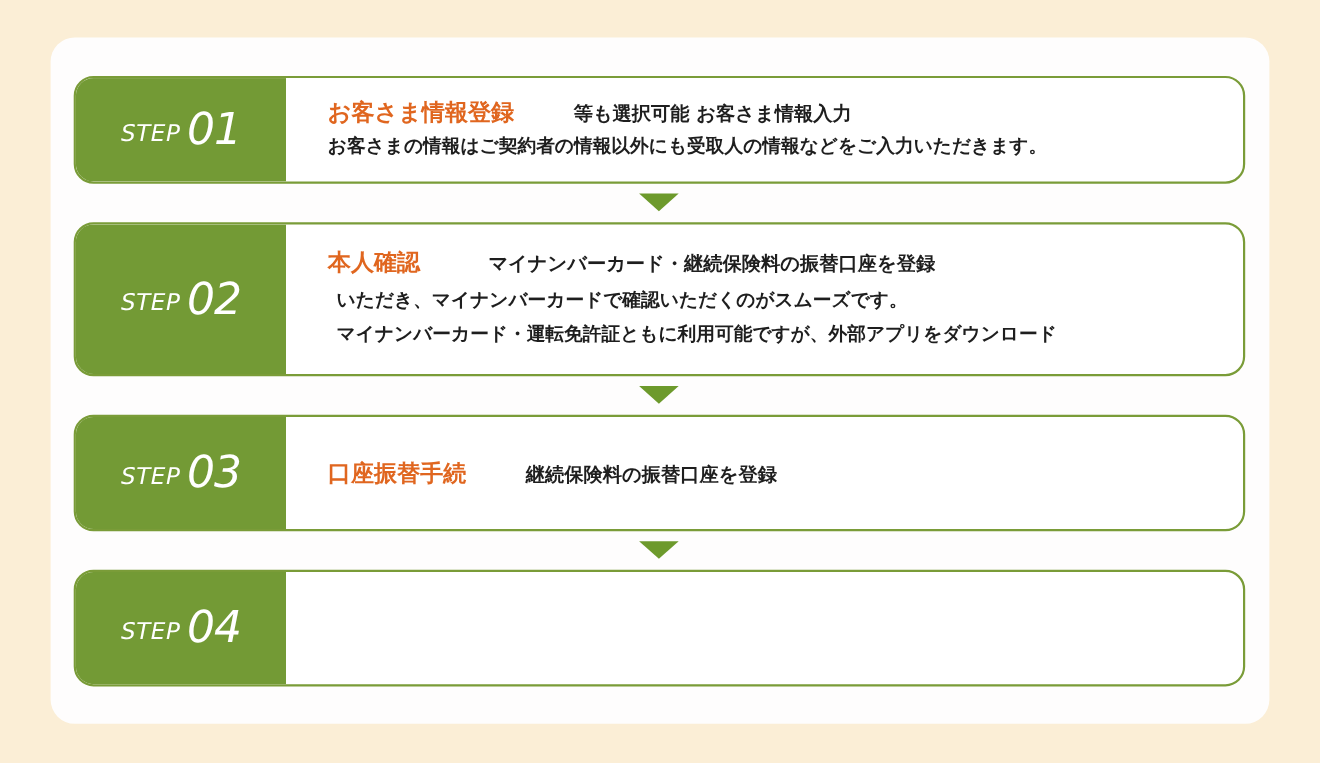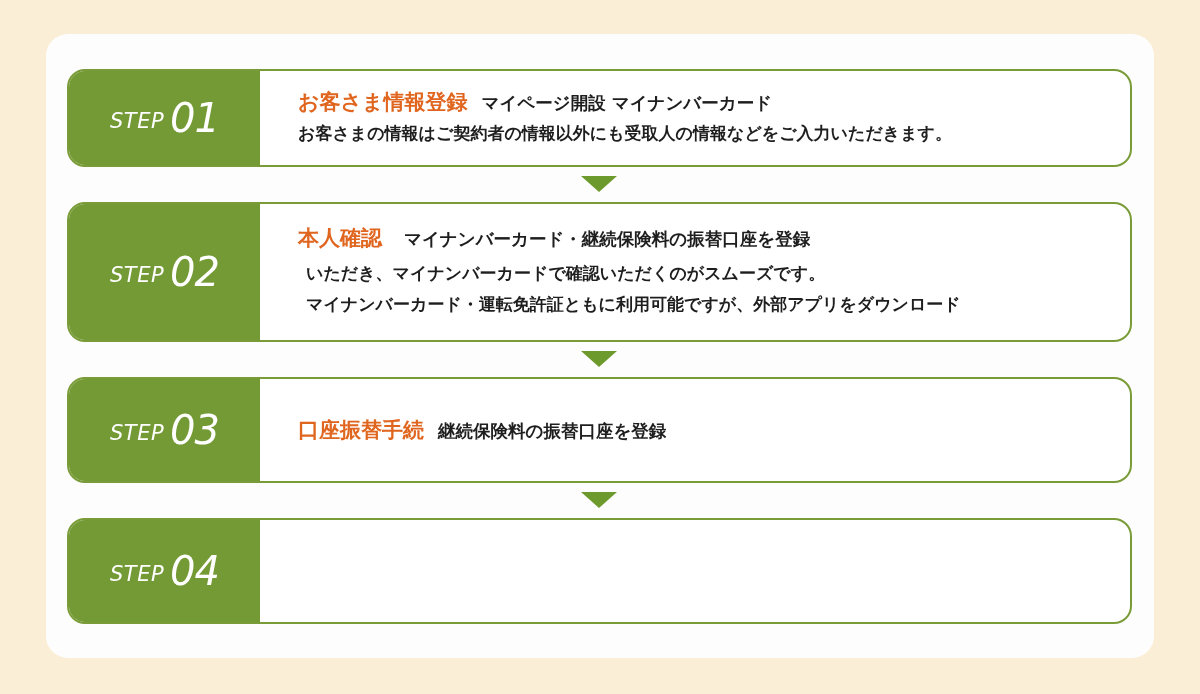--- a/index.html
+++ b/index.html
@@ -3,40 +3,40 @@
 <meta charset="utf-8">
 <style>
   html, body { margin:0; padding:0; }
   body { width:1200px; height:694px; background:#fbeed6; font-family:"DejaVu Sans", sans-serif; overflow:hidden; position:relative; }
   .panel { position:absolute; left:46px; top:34px; width:1108px; height:624px; background:#fefdfd; border-radius:22px; }
   .step { position:absolute; left:67px; width:1065px; display:flex; border:2px solid #7a9c38; border-radius:18px; overflow:hidden; background:#fff; box-sizing:border-box; }
   .badge { width:191px; flex:0 0 191px; background:#739a35; color:#fff; display:flex; align-items:center; justify-content:center; font-style:italic; font-weight:normal;text-align:center; }
   .badge .lbl { font-size:21px; margin-right:6px; letter-spacing:0.5px; padding-top:6px; }
   .badge .num { font-size:40px; letter-spacing:-1px; }
   .body { flex:1; padding-left:38px; display:flex; flex-direction:column; justify-content:center; }
-  .title-row { display:flex; align-items:baseline; white-space:nowrap; }
+  .title-row { display:flex; align-items:baseline; white-space:nowrap;gap:40px; }
   .title { color:#e0661f; font-weight:bold; font-size:21px; }
   .sub { color:#1e1e1e; font-weight:bold; font-size:17.5px; margin-left:14px; }
   .desc { color:#1e1e1e; font-weight:bold; font-size:17px; margin-top:8px; line-height:31px; white-space:nowrap; }
   .arrow { position:absolute; left:581px; width:0; height:0; border-left:18px solid transparent; border-right:18px solid transparent; border-top:16px solid #6d9a2c; }
 </style>
 </head>
 <body>
 
 <div class="panel"></div>
 
 <div class="step" style="top:69px;height:98px;">
   <div class="badge">
     <span class="lbl">STEP</span>
     <span class="num">01</span>
   </div>
   <div class="body">
     <div class="title-row">
       <span class="title">お客さま情報登録</span>
-      <span class="sub">マイページ開設 マイナンバーカード</span>
+      <span class="sub">等も選択可能 お客さま情報入力</span>
     </div>
     <div class="desc" style="margin-top:2px;">お客さまの情報はご契約者の情報以外にも受取人の情報などをご入力いただきます。</div>
   </div>
 </div>
 
 <div class="arrow" style="top:176px;"></div>
 
 <div class="step" style="top:202px;height:140px;">
   <div class="badge">
     <span class="lbl">STEP</span>

